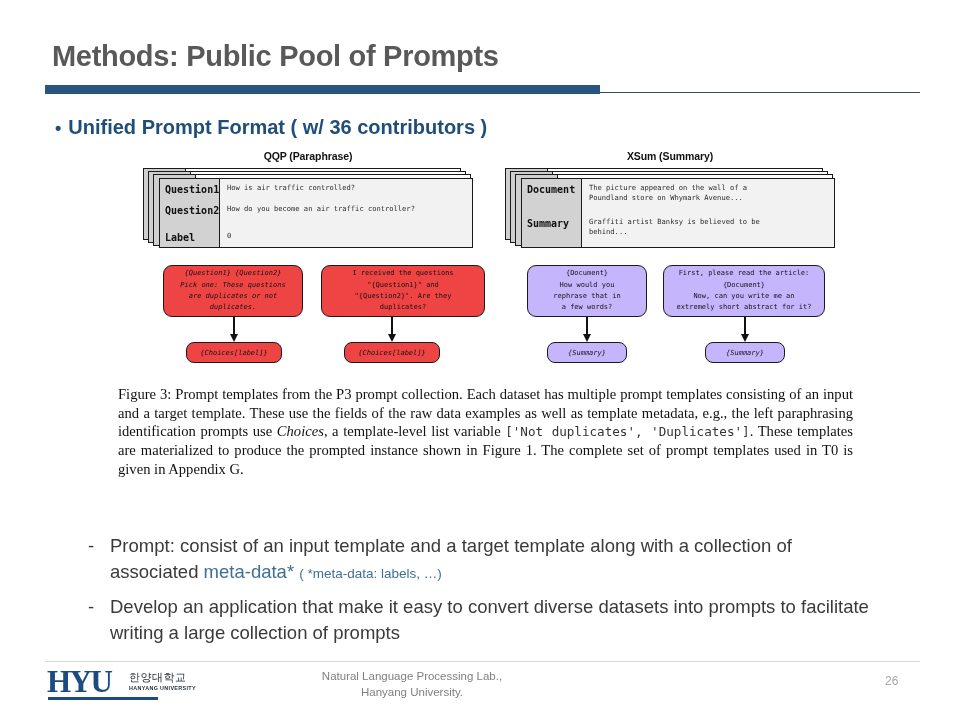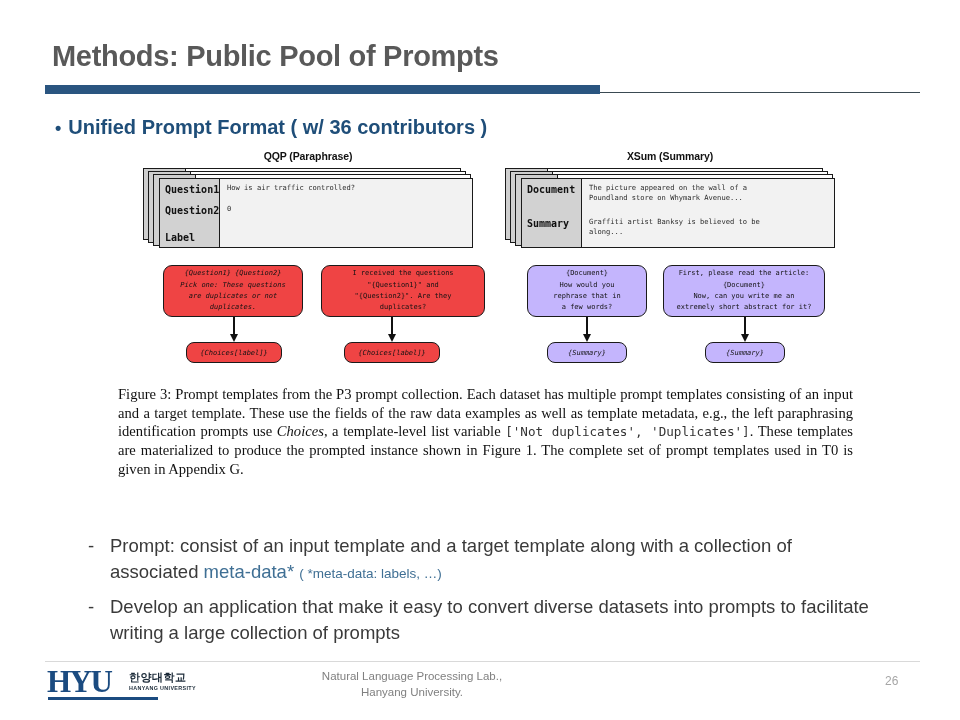--- a/index.html
+++ b/index.html
@@ -166,21 +166,21 @@
     font-family:"Liberation Serif", serif;
     font-size:31px; font-weight:bold; color:#1b4b80;
     letter-spacing:-1.5px; line-height:1;
   }
   #hyu-underline {
     position:absolute; left:1px; top:31px; width:110px; height:2.5px;
     background:#1b4b80;
   }
   #hyu-ko {
     position:absolute; left:82px; top:4px;
-    font-size:11px; font-weight:bold; color:#1b2a38; letter-spacing:0.5px;
+    font-size:11px; font-weight:normal; color:#1b2a38; letter-spacing:0.5px;
   }
   #hyu-en {
     position:absolute; left:82px; top:19px;
     font-size:5.4px; font-weight:bold; color:#1b2a38; letter-spacing:0.35px;
   }
   #footer-center {
     position:absolute; left:0; top:668px; width:824px;
     text-align:center; font-size:11.5px; color:#808080; line-height:1.4;
   }
   #page-number {
@@ -216,20 +216,21 @@
         </div>
 
       <div class="card-main">
         <div class="card-key-col">
           <div class="k-cell rowA">Question1</div>
           <div class="k-cell rowB">Question2</div>
           <div class="k-cell rowC">Label</div>
         </div>
         <div class="card-val-col">
           <div class="v-cell rowA">How is air traffic controlled?</div>
+          <div class="v-cell rowB">How do you become an air traffic controller?</div>
           <div class="v-cell rowC">0</div>
         </div>
       </div>
     </div>
 
     <div class="prompt-box yellow pb-l ital">{Question1} {Question2}
 Pick one: These questions
 are duplicates or not
 duplicates.</div>
     <div class="prompt-box yellow pb-r">I received the questions
@@ -266,21 +267,21 @@
 
       <div class="card-main">
         <div class="card-key-col">
           <div class="k-cell" style="height:34px;">Document</div>
           <div class="k-cell" style="height:34px;">Summary</div>
         </div>
         <div class="card-val-col">
           <div class="v-cell" style="height:34px;">The picture appeared on the wall of a
 Poundland store on Whymark Avenue...</div>
           <div class="v-cell" style="height:34px;">Graffiti artist Banksy is believed to be
-along...</div>
+behind...</div>
         </div>
       </div>
     </div>
 
     <div class="prompt-box blue pb-l2">{Document}
 How would you
 rephrase that in
 a few words?</div>
     <div class="prompt-box blue pb-r2">First, please read the article:
 {Document}

